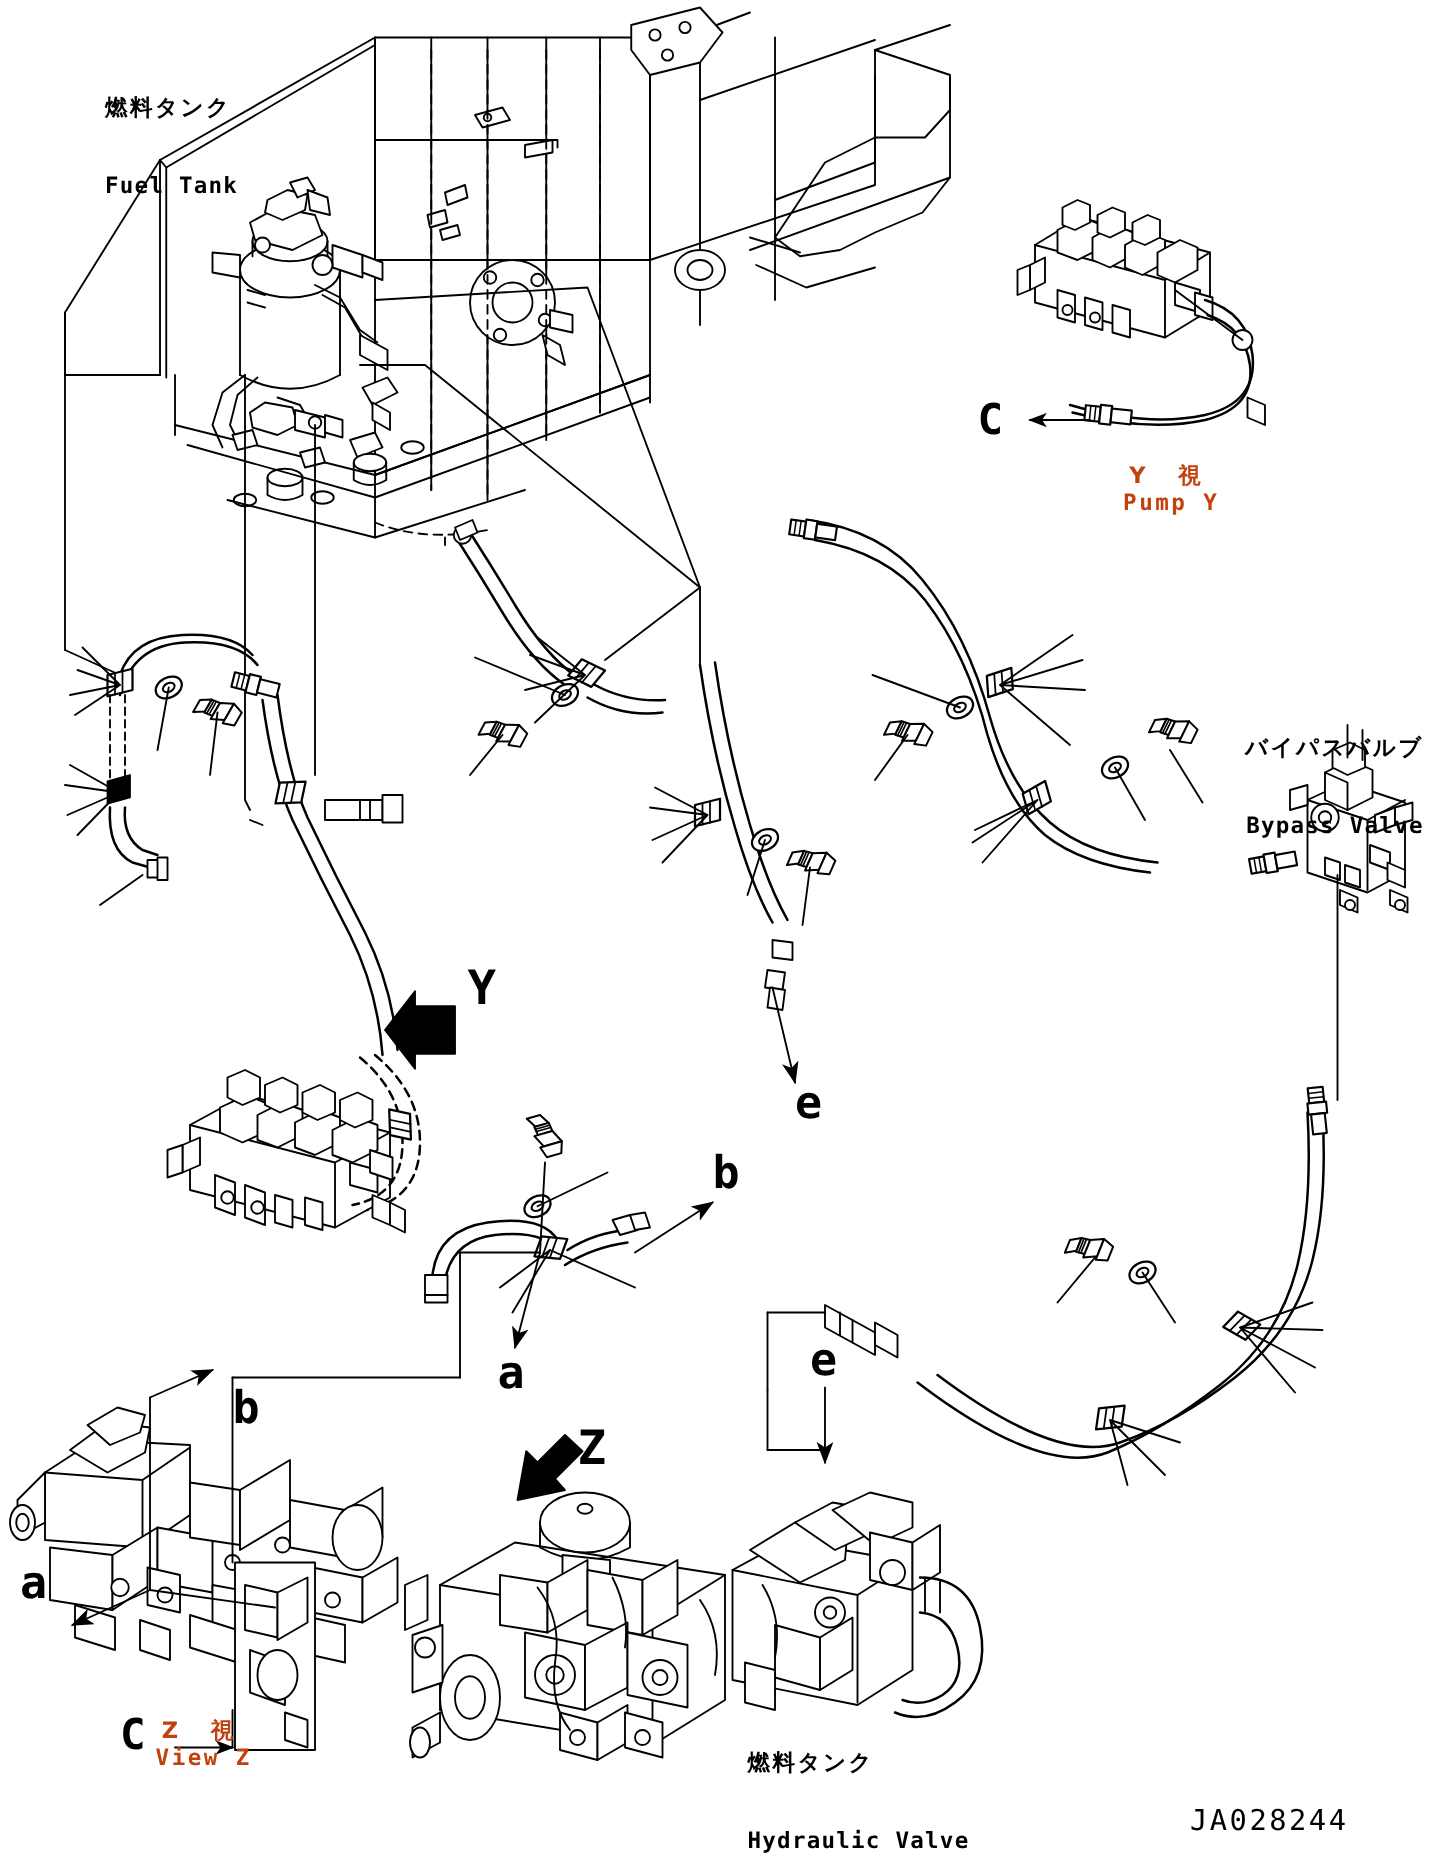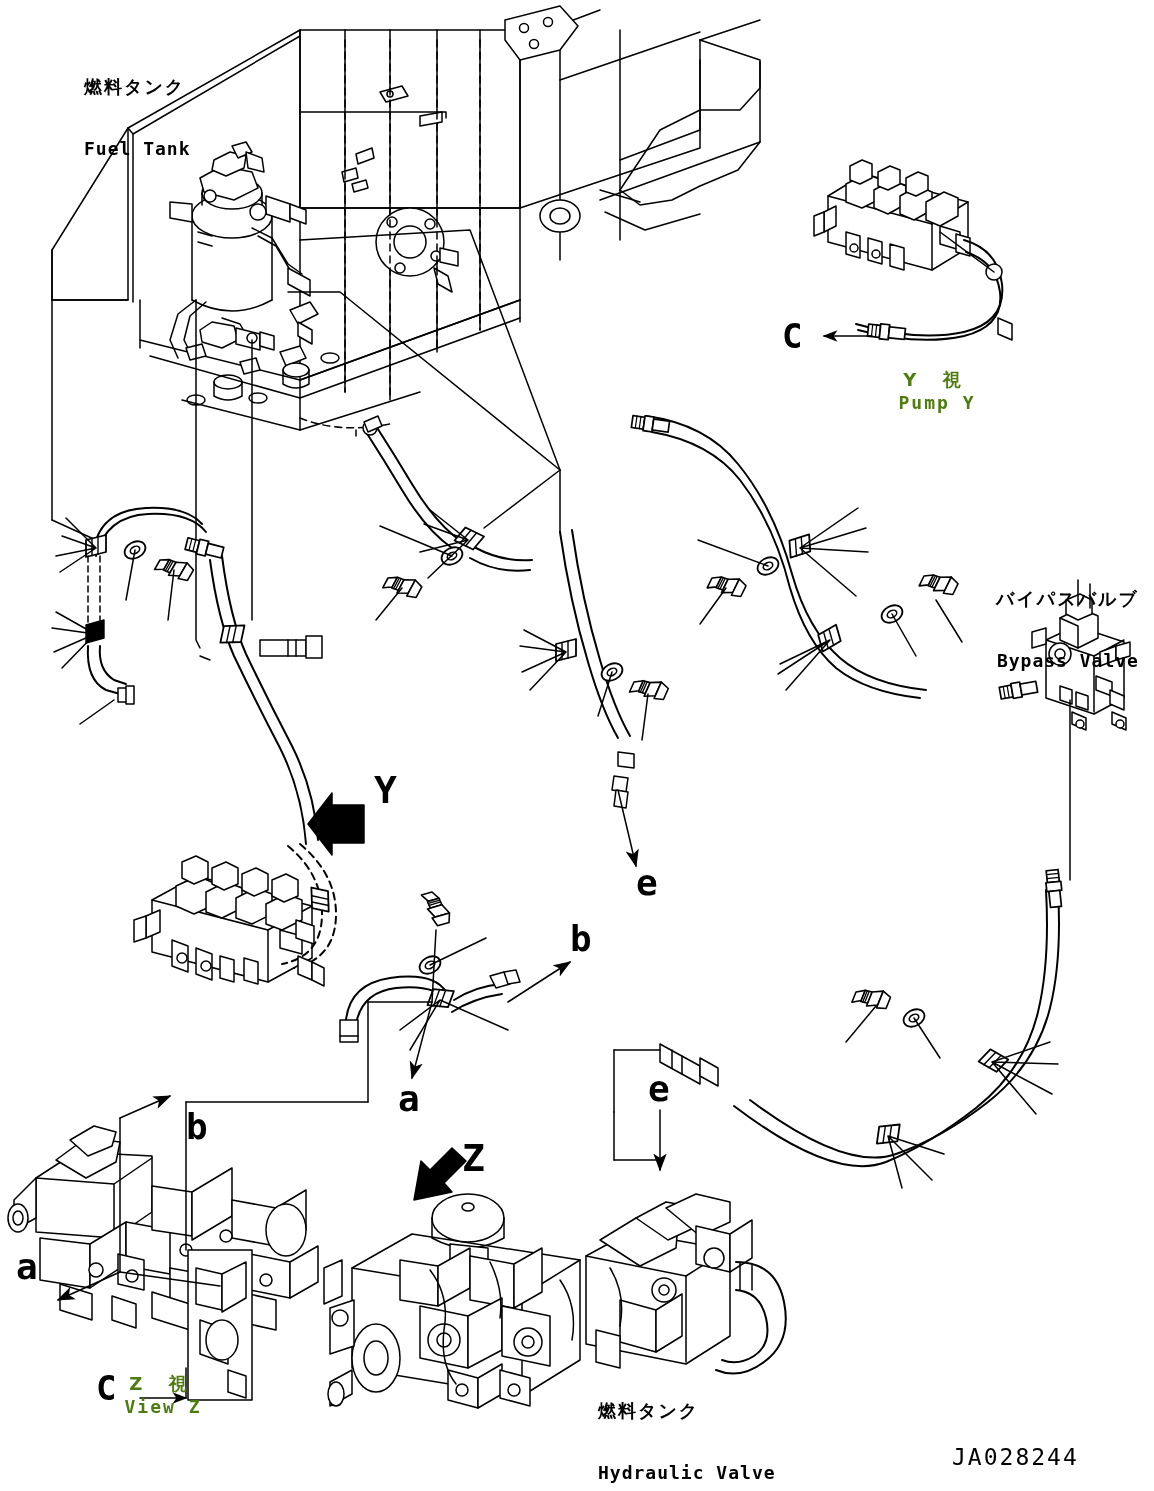--- a/index.html
+++ b/index.html
@@ -17,21 +17,21 @@
   .lbl .en{display:block;}
   .cal{
     position:absolute;color:#000;font-weight:bold;
     font-family:"DejaVu Sans Mono","Liberation Mono",monospace;
   }
   .size18{font-size:18px;}
   .dwg{
     position:absolute;font-size:23px;letter-spacing:2px;font-weight:normal;
     font-family:"DejaVu Sans Mono","Liberation Mono",monospace;color:#000;
   }
-  .viewlbl{position:absolute;text-align:center;color:#4d7c0f;font-weight:bold;}
+  .viewlbl{position:absolute;text-align:center;color:#c2410c;font-weight:bold;}
   .viewlbl .r1{display:block;font-size:18px;font-family:"DejaVu Sans","Liberation Sans",sans-serif;letter-spacing:10px;}
   .viewlbl .r2{display:block;font-size:18px;font-family:"DejaVu Sans Mono","Liberation Mono",monospace;letter-spacing:2px;}
 </style>
 </head>
 <body>
 
 <div id="sheet">
 
   <svg id="art" viewBox="0 0 1154 1491">
     <defs>

